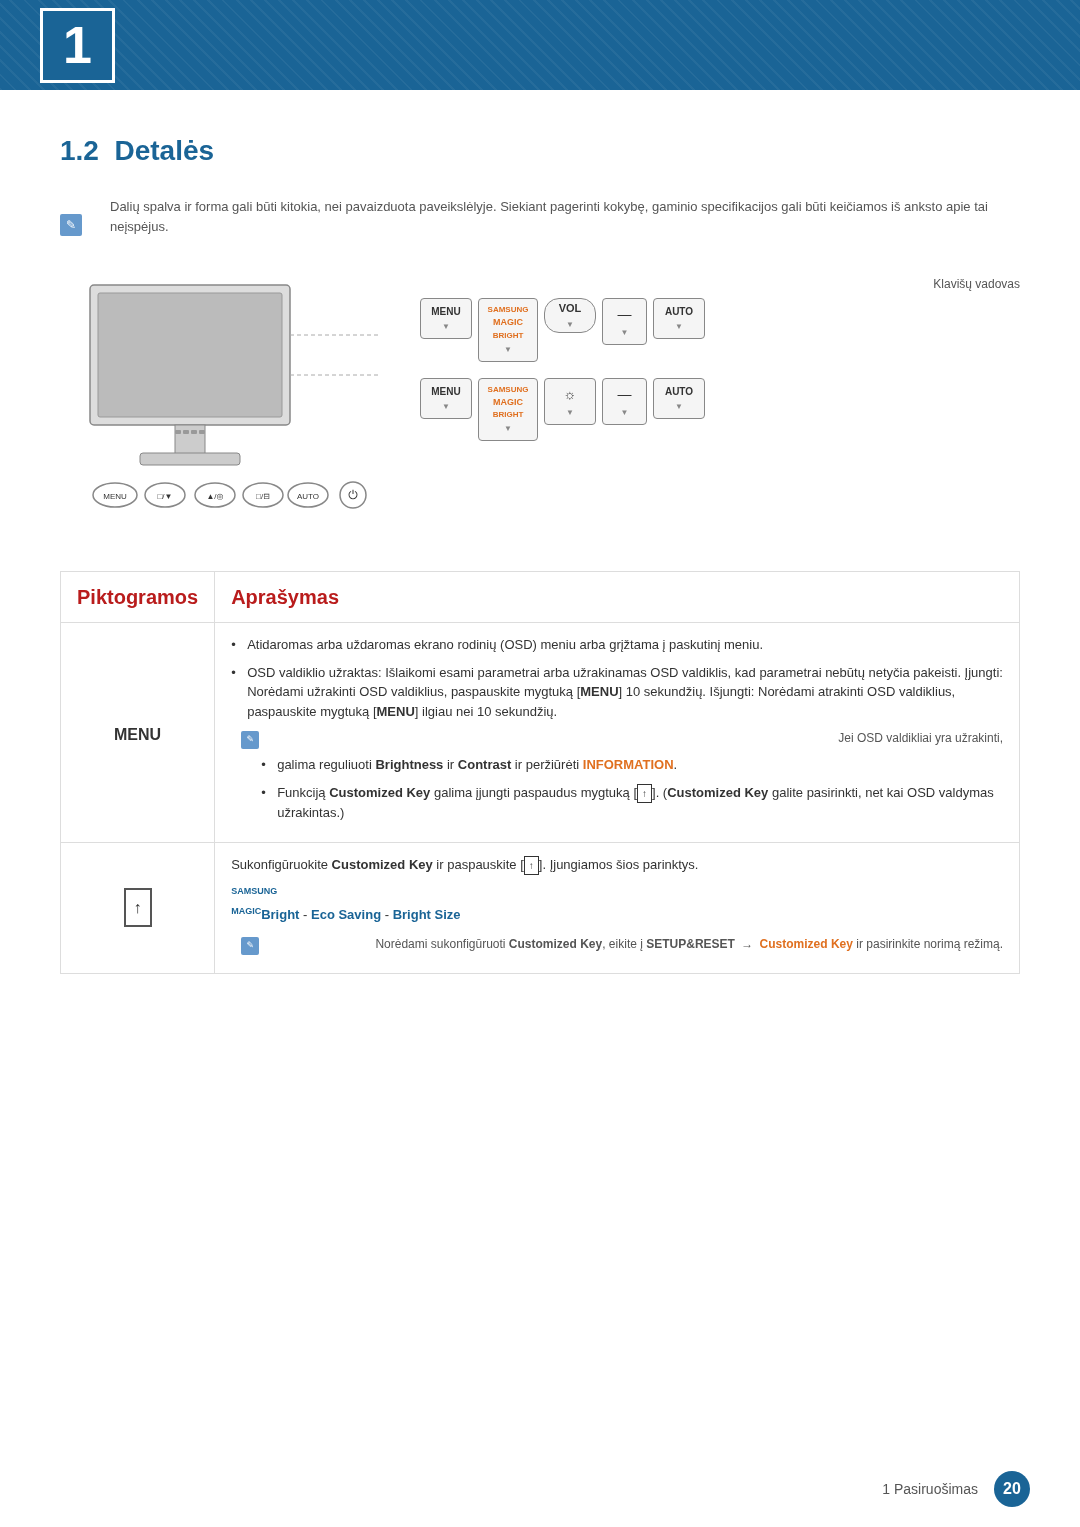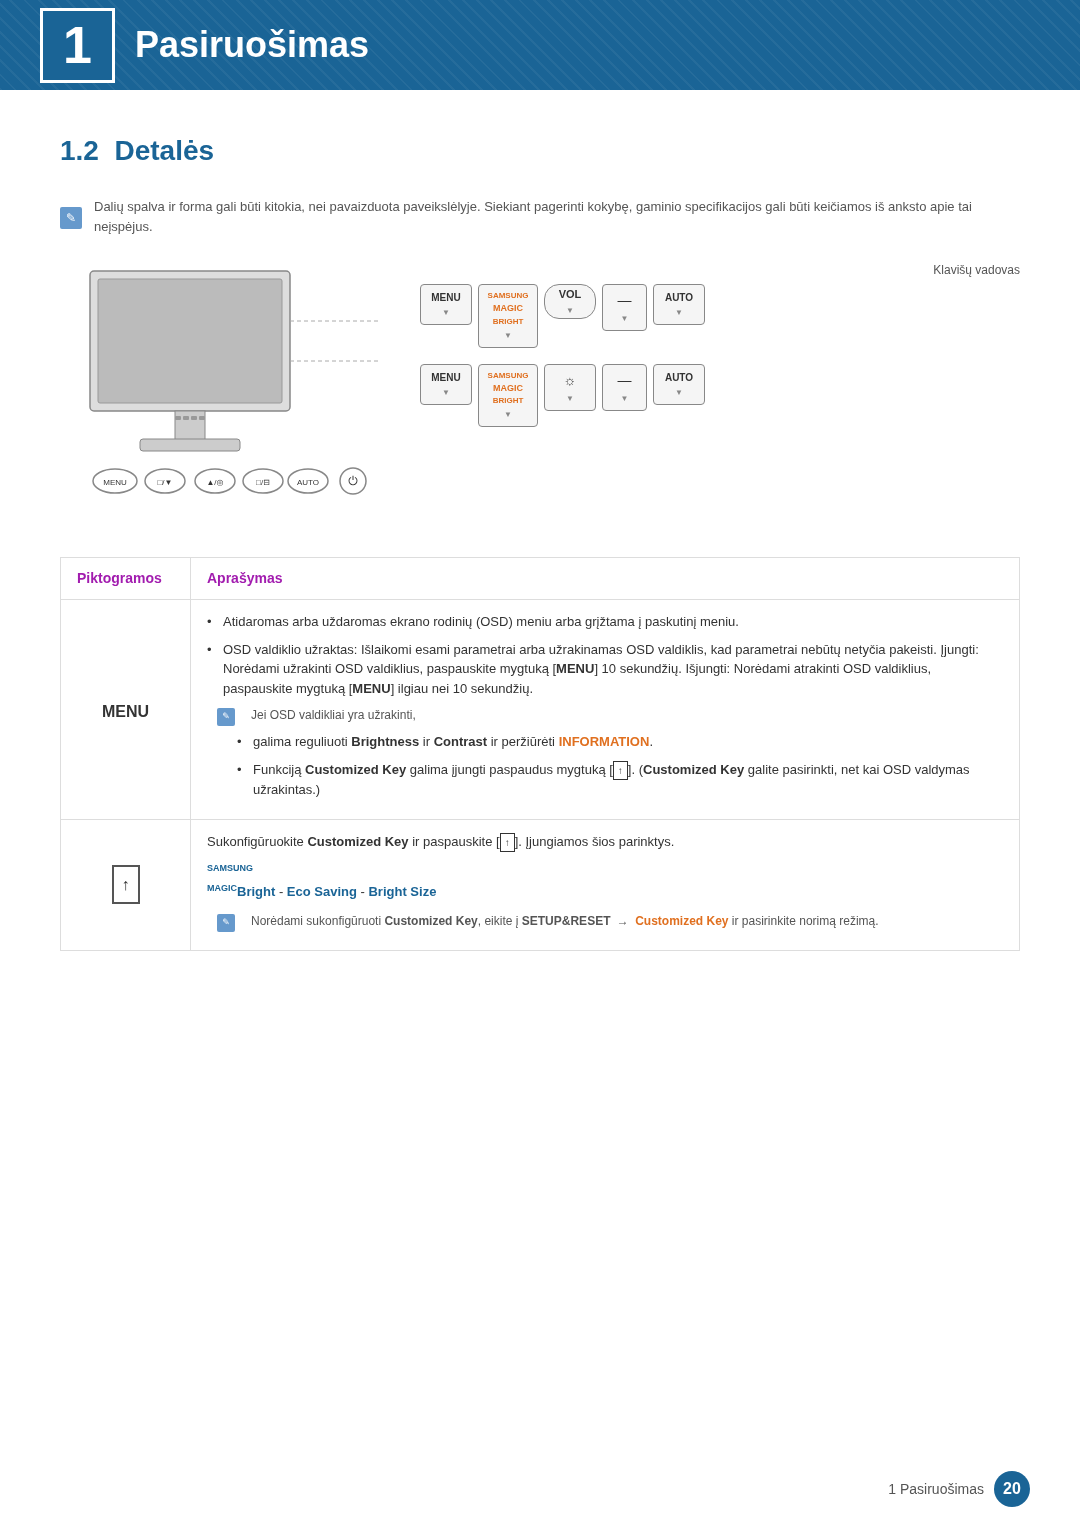--- a/index.html
+++ b/index.html
@@ -74,23 +74,23 @@
 
     .subsection-title {
       font-size: 18px;
       font-weight: bold;
       color: #1a6496;
       margin-bottom: 18px;
     }
 
     .note-box {
       display: flex;
-      align-items: center;
-      gap: 12px;
-      margin-bottom: 25px;
+      align-items: flex-end;
+      gap: 28px;
+      margin-bottom: 39px;
     }
     .note-icon {
       width: 22px;
       height: 22px;
       background: #6699cc;
       border-radius: 2px;
       flex-shrink: 0;
       margin-top: 2px;
       display: flex;
       align-items: center;
@@ -130,24 +130,24 @@
     }
 
     
     .info-table {
       width: 100%;
       border-collapse: collapse;
       margin-top: 20px;
     }
     .info-table th {
       background: #fff;
-      color: #a21caf;
+      color: #b91c1c;
       border: 1px solid #ddd;
       padding: 10px 16px;
-      font-size: 14px;
+      font-size: 20px;
       font-weight: bold;
       text-align: left;
     }
     .info-table td {
       border: 1px solid #ddd;
       padding: 12px 16px;
       vertical-align: top;
       font-size: 13px;
       color: #333;
     }
@@ -175,20 +175,21 @@
       color: #333;
     }
     .bold-text { font-weight: bold; }
     .orange-text { color: #e07020; font-weight: bold; }
 
     .inner-note {
       display: flex;
       align-items: flex-start;
       gap: 16px;
       margin: 6px 0 6px 10px;
+      justify-content: space-between;
     }
     .inner-note-icon {
       width: 18px;
       height: 18px;
       background: #6699cc;
       border-radius: 2px;
       flex-shrink: 0;
       margin-top: 2px;
       display: flex;
       align-items: center;
@@ -220,21 +221,21 @@
       font-weight: bold;
     }
 
     
     .footer {
       position: absolute;
       bottom: 20px;
       right: 50px;
       display: flex;
       align-items: center;
-      gap: 10px;
+      gap: 16px;
       font-size: 14px;
       color: #555;
     }
     .footer-page {
       background: #1a6496;
       color: white;
       width: 36px;
       height: 36px;
       border-radius: 50%;
       display: flex;
@@ -246,21 +247,20 @@
 
     
   </style>
 </head>
 <body>
 
 <div class="header-bar">
   <div class="chapter-number-box">
     <span>1</span>
   </div>
-  <div class="header-title">Pasiruošimas</div>
 </div>
 
 <div class="content">
 
   <h2 class="section-title">
     <span>1.2</span>&nbsp;&nbsp;<span>Detalės</span>
   </h2>
 
 
   <div class="note-box">

